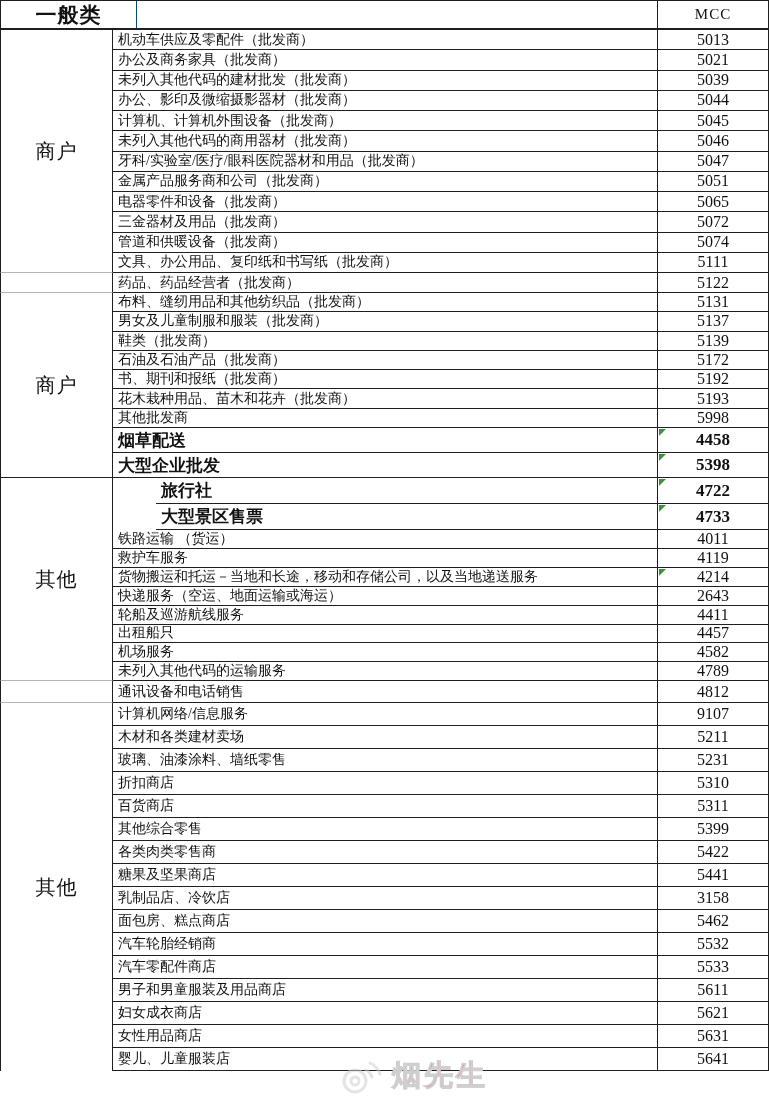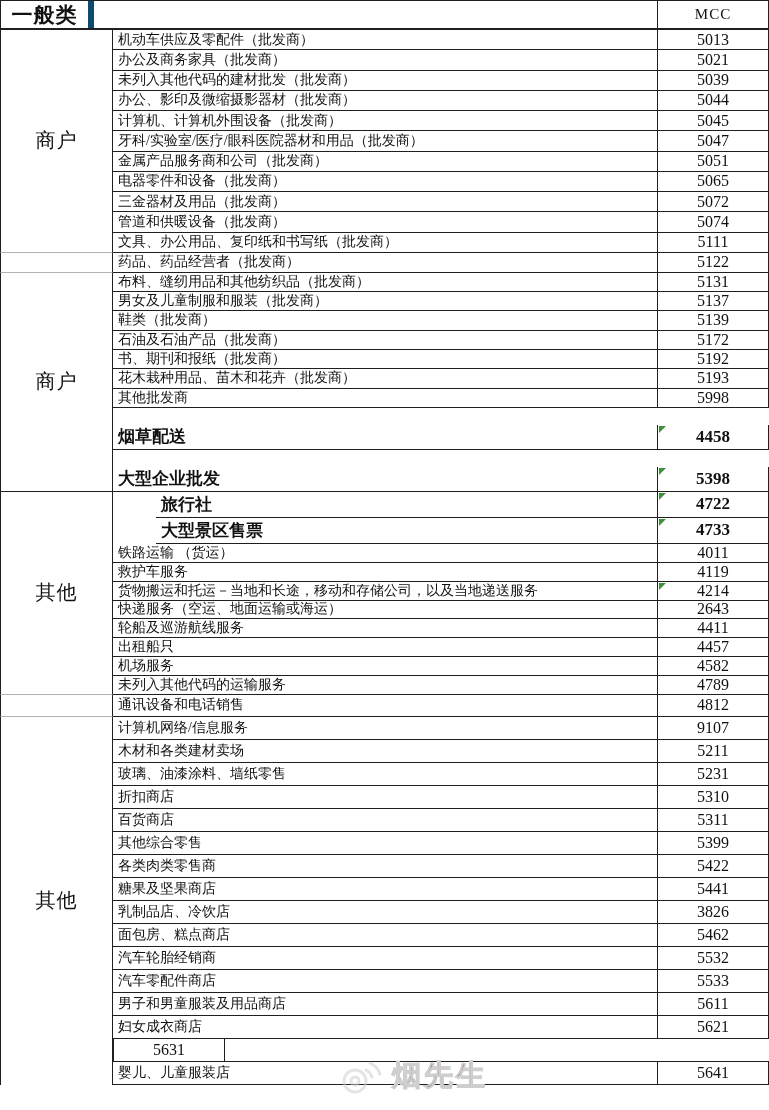--- a/index.html
+++ b/index.html
@@ -10,21 +10,21 @@
     position: relative;
     width: 769px;
     height: 1110px;
     background: #ffffff;
     overflow: hidden;
   }
 
   
   .header-row { display:flex; height:30px; border-top:1px solid #1f1f1f; border-bottom:2px solid #1f1f1f; }
   .hcat {
-    width:94px; border-left:1px solid #1f1f1f; border-right:6px solid #0c4a6e;
+    width:137px; border-left:1px solid #1f1f1f; border-right:1px solid #0c4a6e;
     display:flex; align-items:center; justify-content:center;
     font-size:21px; font-weight:700; letter-spacing:1px;
   }
   .hdesc { flex:1; }
   .hmcc {
     width:112px; border-left:1px solid #1f1f1f; border-right:1px solid #1f1f1f;
     display:flex; align-items:center; justify-content:center;
     font-size:15px; letter-spacing:1px;
   }
 
@@ -52,21 +52,21 @@
     width:112px; position:relative;
     border-left:1px solid #1f1f1f; border-right:1px solid #1f1f1f;
     display:flex; align-items:center; justify-content:center;
     font-size:16px;
   }
 
   
   .band-1 .row { height:20.25px; }
   .band-2 .row { height:20px; }
   .band-3 .row { height:19.3px; }
-  .band-3 .row.bold { height:25px;margin-top:17px; }
+  .band-3 .row.bold { height:25px; }
   .band-4 .row { height:18.9px; }
   .band-4 .row.bold { height:26px;margin-left:43px; }
   .band-5 .row { height:22px; }
   .band-6 .row { height:23px; }
 
   .row.bold .desc { font-weight:700; font-size:17px; }
   .row.bold .mcc  { font-weight:700; font-size:17px; }
 
   
   .flag {
@@ -78,21 +78,21 @@
 
   
   .watermark {
     position:absolute; left:338px; top:1056px;
     display:flex; align-items:center; gap:8px;
     pointer-events:none;
   }
   .watermark svg { opacity:0.55; }
   .wm-text {
     font-size:29px; font-weight:700; letter-spacing:3px;
-    color:#701a75;
+    color:#ec4899;
     -webkit-text-stroke:1px #cfcfcf;
   }
 </style>
 </head>
 <body>
 
 <div class="sheet">
 
   <div class="header-row">
     <div class="hcat">一般类</div>
@@ -128,20 +128,26 @@
               <span class="num">5044</span>
             </div>
           </div>
           <div class="row">
             <div class="cell desc">计算机、计算机外围设备（批发商）</div>
             <div class="cell mcc">
               <span class="num">5045</span>
             </div>
           </div>
           <div class="row">
+            <div class="cell desc">未列入其他代码的商用器材（批发商）</div>
+            <div class="cell mcc">
+              <span class="num">5046</span>
+            </div>
+          </div>
+          <div class="row">
             <div class="cell desc">牙科/实验室/医疗/眼科医院器材和用品（批发商）</div>
             <div class="cell mcc">
               <span class="num">5047</span>
             </div>
           </div>
           <div class="row">
             <div class="cell desc">金属产品服务商和公司（批发商）</div>
             <div class="cell mcc">
               <span class="num">5051</span>
             </div>
@@ -370,21 +376,21 @@
           </div>
           <div class="row">
             <div class="cell desc">糖果及坚果商店</div>
             <div class="cell mcc">
               <span class="num">5441</span>
             </div>
           </div>
           <div class="row">
             <div class="cell desc">乳制品店、冷饮店</div>
             <div class="cell mcc">
-              <span class="num">3826</span>
+              <span class="num">3158</span>
             </div>
           </div>
           <div class="row">
             <div class="cell desc">面包房、糕点商店</div>
             <div class="cell mcc">
               <span class="num">5462</span>
             </div>
           </div>
           <div class="row">
             <div class="cell desc">汽车轮胎经销商</div>
@@ -404,20 +410,21 @@
               <span class="num">5611</span>
             </div>
           </div>
           <div class="row">
             <div class="cell desc">妇女成衣商店</div>
             <div class="cell mcc">
               <span class="num">5621</span>
             </div>
           </div>
           <div class="row">
+            <div class="cell desc">女性用品商店</div>
             <div class="cell mcc">
               <span class="num">5631</span>
             </div>
           </div>
           <div class="row">
             <div class="cell desc">婴儿、儿童服装店</div>
             <div class="cell mcc">
               <span class="num">5641</span>
             </div>
           </div>

